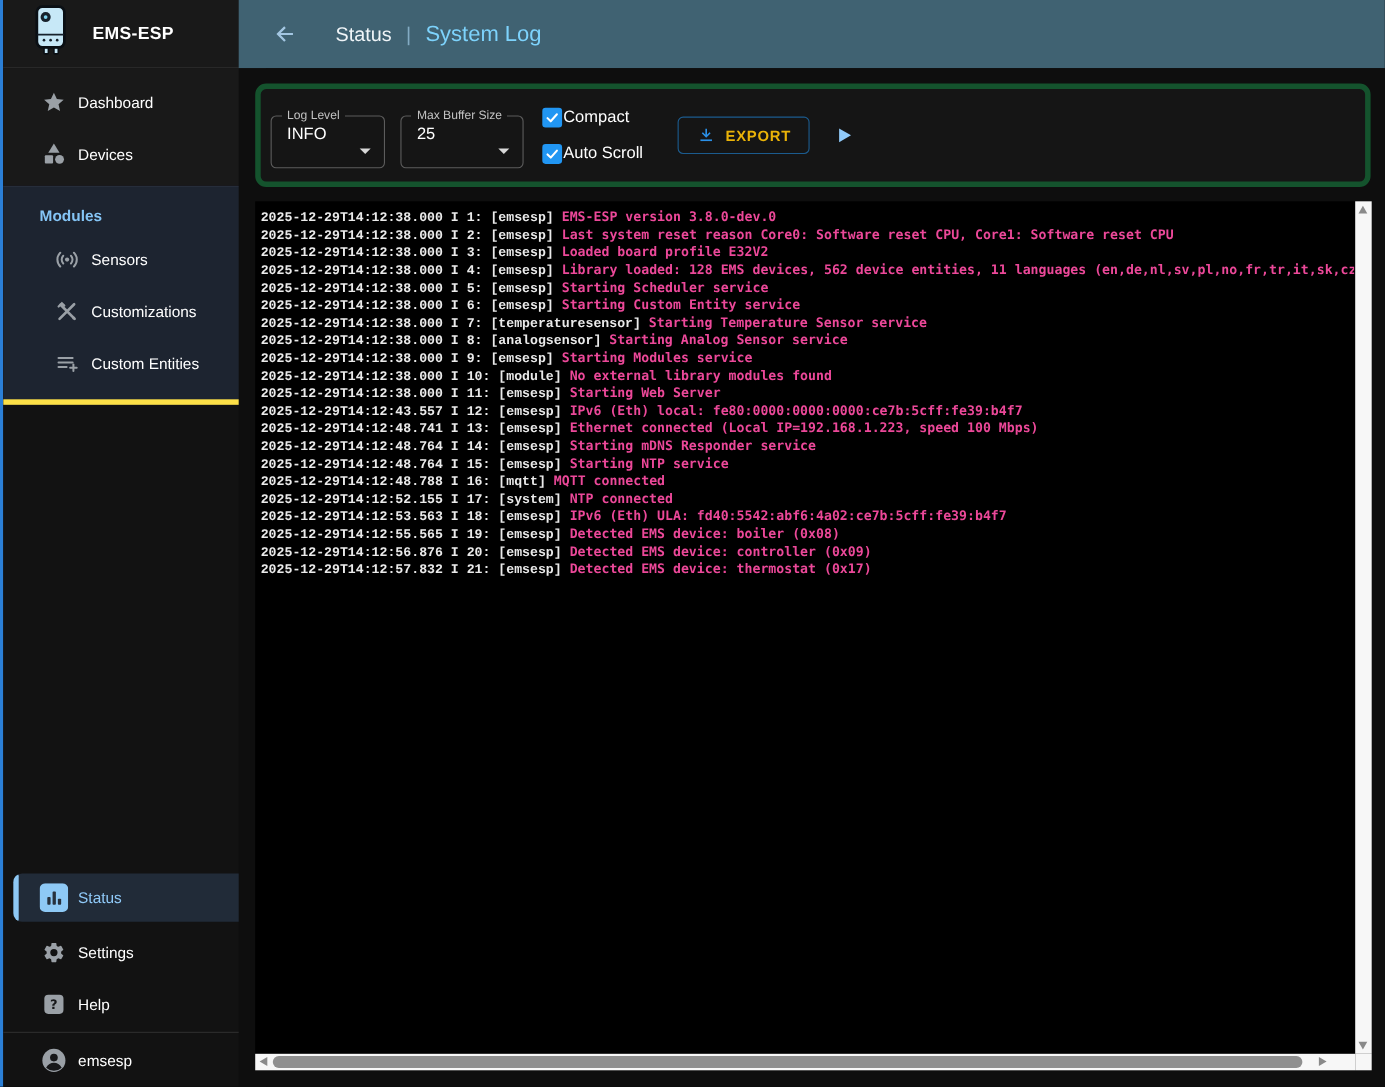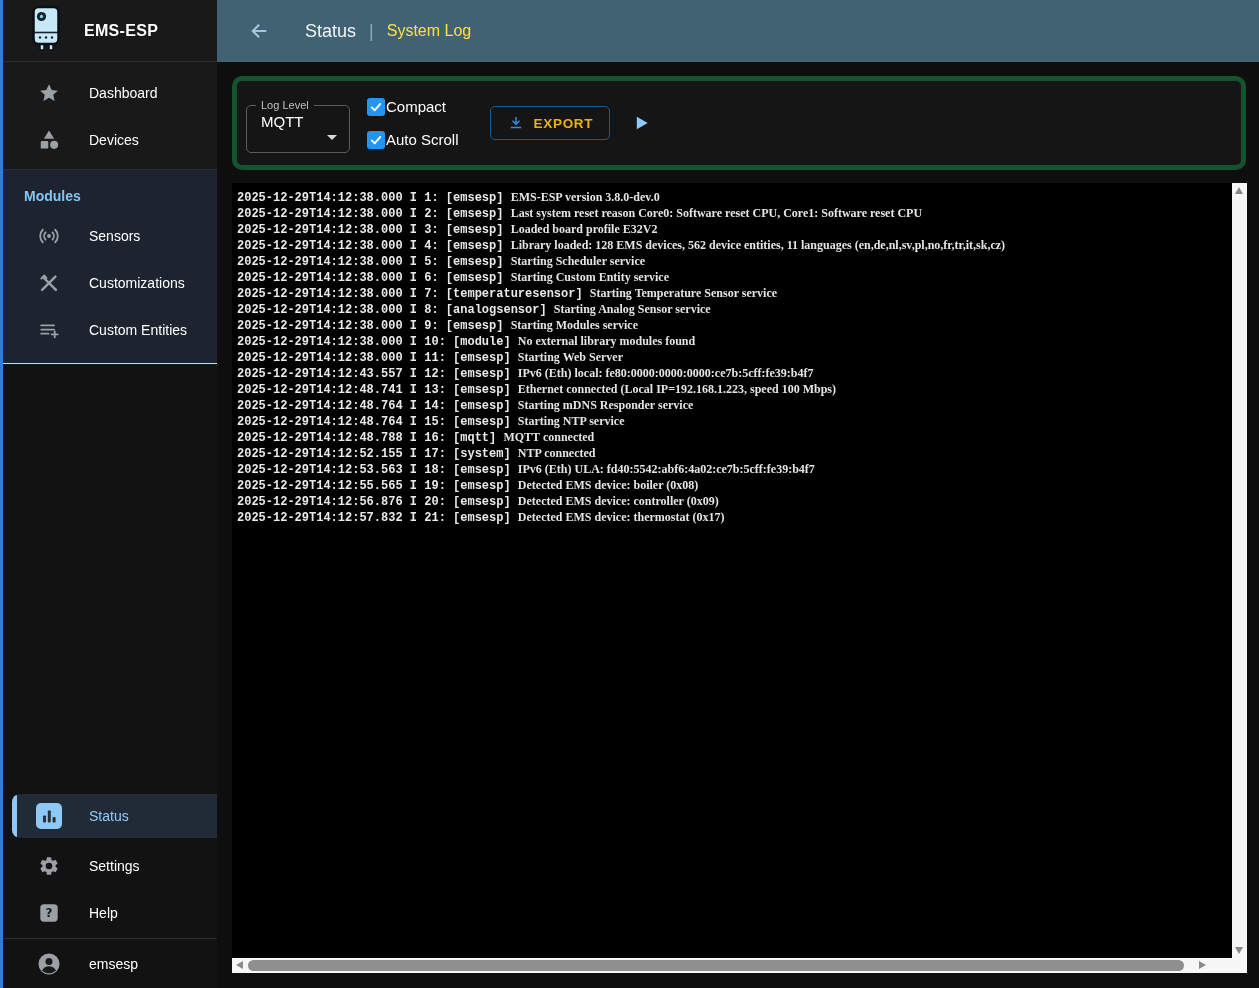--- a/index.html
+++ b/index.html
@@ -12,41 +12,41 @@
 
   
   .sidebar { position:absolute; left:3px; top:0; width:240px; height:100%;
              background:#121212; border-right:1px solid #000; display:flex; flex-direction:column; }
   .logo-bar { height:62px; flex:0 0 62px; background:#191919; border-bottom:1px solid #2b2b2b;
               display:flex; align-items:center; padding-left:27px; }
   .logo-title { color:#fff; font-size:16px; font-weight:bold; letter-spacing:.3px; margin-left:22px; }
   .nav-top { background:#191919; padding:7px 0 6px 0; }
   .nav-row { height:47px; display:flex; align-items:center; padding-left:33px; cursor:pointer; }
   .nav-ic { width:26px; display:flex; justify-content:center; align-items:center; }
-  .nav-lab { color:#fff; font-size:14px; margin-left:27px; }
-  .modules-sec { background:#1d2430; border-top:1px solid #262d3a; border-bottom:1px solid #fde047;
-                 padding:6px 0 10px 0; }
+  .nav-lab { color:#fff; font-size:14px; margin-left:9px; }
+  .modules-sec { background:#1d2430; border-top:1px solid #262d3a; border-bottom:5px solid #fde047;
+                 padding:6px 0 10px 12px; }
   .modules-head { color:#85c5f6; font-size:14px; font-weight:bold; padding:12px 0 8px 21px; }
   .side-spacer { flex:1 1 auto; }
   .nav-bottom { padding-bottom:2px; }
   .nav-row.active { margin:0 9px 4px 9px; height:44px; background:#212b38; border-radius:8px;
                     position:relative; padding-left:24px; overflow:hidden; }
   .nav-row.active::before { content:""; position:absolute; left:0; top:0; bottom:0; width:5px;
                     background:#8ec9f5; border-radius:3px; }
   .nav-row.active .nav-lab { color:#90caf9; }
   .side-divider { border-top:1px solid #2e2e2e; }
   .user-row { height:49px; display:flex; align-items:center; padding-left:33px; cursor:pointer; }
 
   
   .topbar { position:absolute; left:217px; top:0; right:0; height:62px; background:#406272;
             display:flex; align-items:center; padding-left:30px; }
   .back-btn { width:24px; height:24px; display:flex; align-items:center; justify-content:center; cursor:pointer; }
   .topbar-title { color:#f0f5f8; font-size:18px; font-weight:500; margin-left:34px; }
   .topbar-sep { color:#83abc3; font-size:18px; margin:0 13px; font-weight:400; }
-  .topbar-page { color:#fde047; font-size:16px; font-weight:500; }
+  .topbar-page { color:#7dd3fc; font-size:20px; font-weight:500; }
 
   
   .main { position:absolute; left:217px; top:62px; right:0; bottom:0; background:#0e0e0e; }
 
   .toolbar { position:absolute; left:15px; right:13px; top:14px; height:94px;
              border:5px solid #14532d; border-radius:10px; background:#151515;
              display:flex; align-items:center; padding-left:9px; }
   fieldset.sel { width:104px; height:54px; border:1px solid #5c5c5c; border-radius:5px;
                  position:relative; margin-top:6px; cursor:pointer; }
   fieldset.sel.wide { width:112px; margin-left:14px; }
@@ -68,21 +68,21 @@
                 font-family:"Liberation Sans", sans-serif; cursor:pointer; }
   .play-btn { margin-left:19px; width:24px; height:24px; display:flex; align-items:center;
               justify-content:center; cursor:pointer; }
 
   
   .log-wrap { position:absolute; left:15px; right:12px; top:121px; height:790px; background:#000; }
   .log-text { position:absolute; left:5px; top:7px; right:16px; bottom:16px; overflow:hidden;
               font-family:"DejaVu Sans Mono", monospace; font-size:12px; font-weight:bold;
               line-height:15px; white-space:pre; }
   .log-pre { color:#eaeaea;font-family:Liberation Mono, monospace; }
-  .log-msg { color:#e5e5e5;font-family:Liberation Serif, serif; }
+  .log-msg { color:#ec4899; }
 
   .vscroll { position:absolute; top:0; right:0; bottom:15px; width:15px; background:#f7f7f7; }
   .hscroll { position:absolute; left:0; right:15px; bottom:0; height:15px; background:#f7f7f7; }
   .sb-corner { position:absolute; right:0; bottom:0; width:15px; height:15px; background:#f7f7f7; }
   .arr { position:absolute; width:0; height:0; }
   .arr-up   { left:3px; top:4px;  border-left:4.5px solid transparent; border-right:4.5px solid transparent; border-bottom:7px solid #8a8a8a; }
   .arr-down { left:3px; bottom:4px; border-left:4.5px solid transparent; border-right:4.5px solid transparent; border-top:7px solid #8a8a8a; }
   .arr-left { left:4px; top:3px;  border-top:4.5px solid transparent; border-bottom:4.5px solid transparent; border-right:7px solid #8a8a8a; }
   .arr-right{ right:26px; top:3px; border-top:4.5px solid transparent; border-bottom:4.5px solid transparent; border-left:7px solid #8a8a8a; }
   .h-thumb { position:absolute; left:16px; right:48px; top:2px; height:11px; background:#8f8f8f; border-radius:6px; }
@@ -227,24 +227,29 @@
     <span class="topbar-title">Status</span>
     <span class="topbar-sep">|</span>
     <span class="topbar-page">System Log</span>
   </div>
 
   <div class="main">
 
     <div class="toolbar">
       <fieldset class="sel">
         <legend>Log Level</legend>
-        <span class="sel-val">MQTT</span>
+        <span class="sel-val">INFO</span>
         <span class="sel-caret"></span>
       </fieldset>
 
+      <fieldset class="sel wide">
+        <legend>Max Buffer Size</legend>
+        <span class="sel-val">25</span>
+        <span class="sel-caret"></span>
+      </fieldset>
 
       <div class="chk-col">
         <div class="chk-row">
           <span class="chk-box checked">
             <svg width="14" height="14" viewBox="0 0 18 18" fill="none" stroke="#fff" stroke-width="2.4" stroke-linecap="round" stroke-linejoin="round">
               <polyline points="3.5,9.5 7.3,13.2 14.5,5"></polyline>
             </svg>
           </span>
           <span class="chk-lab">Compact</span>
         </div>

